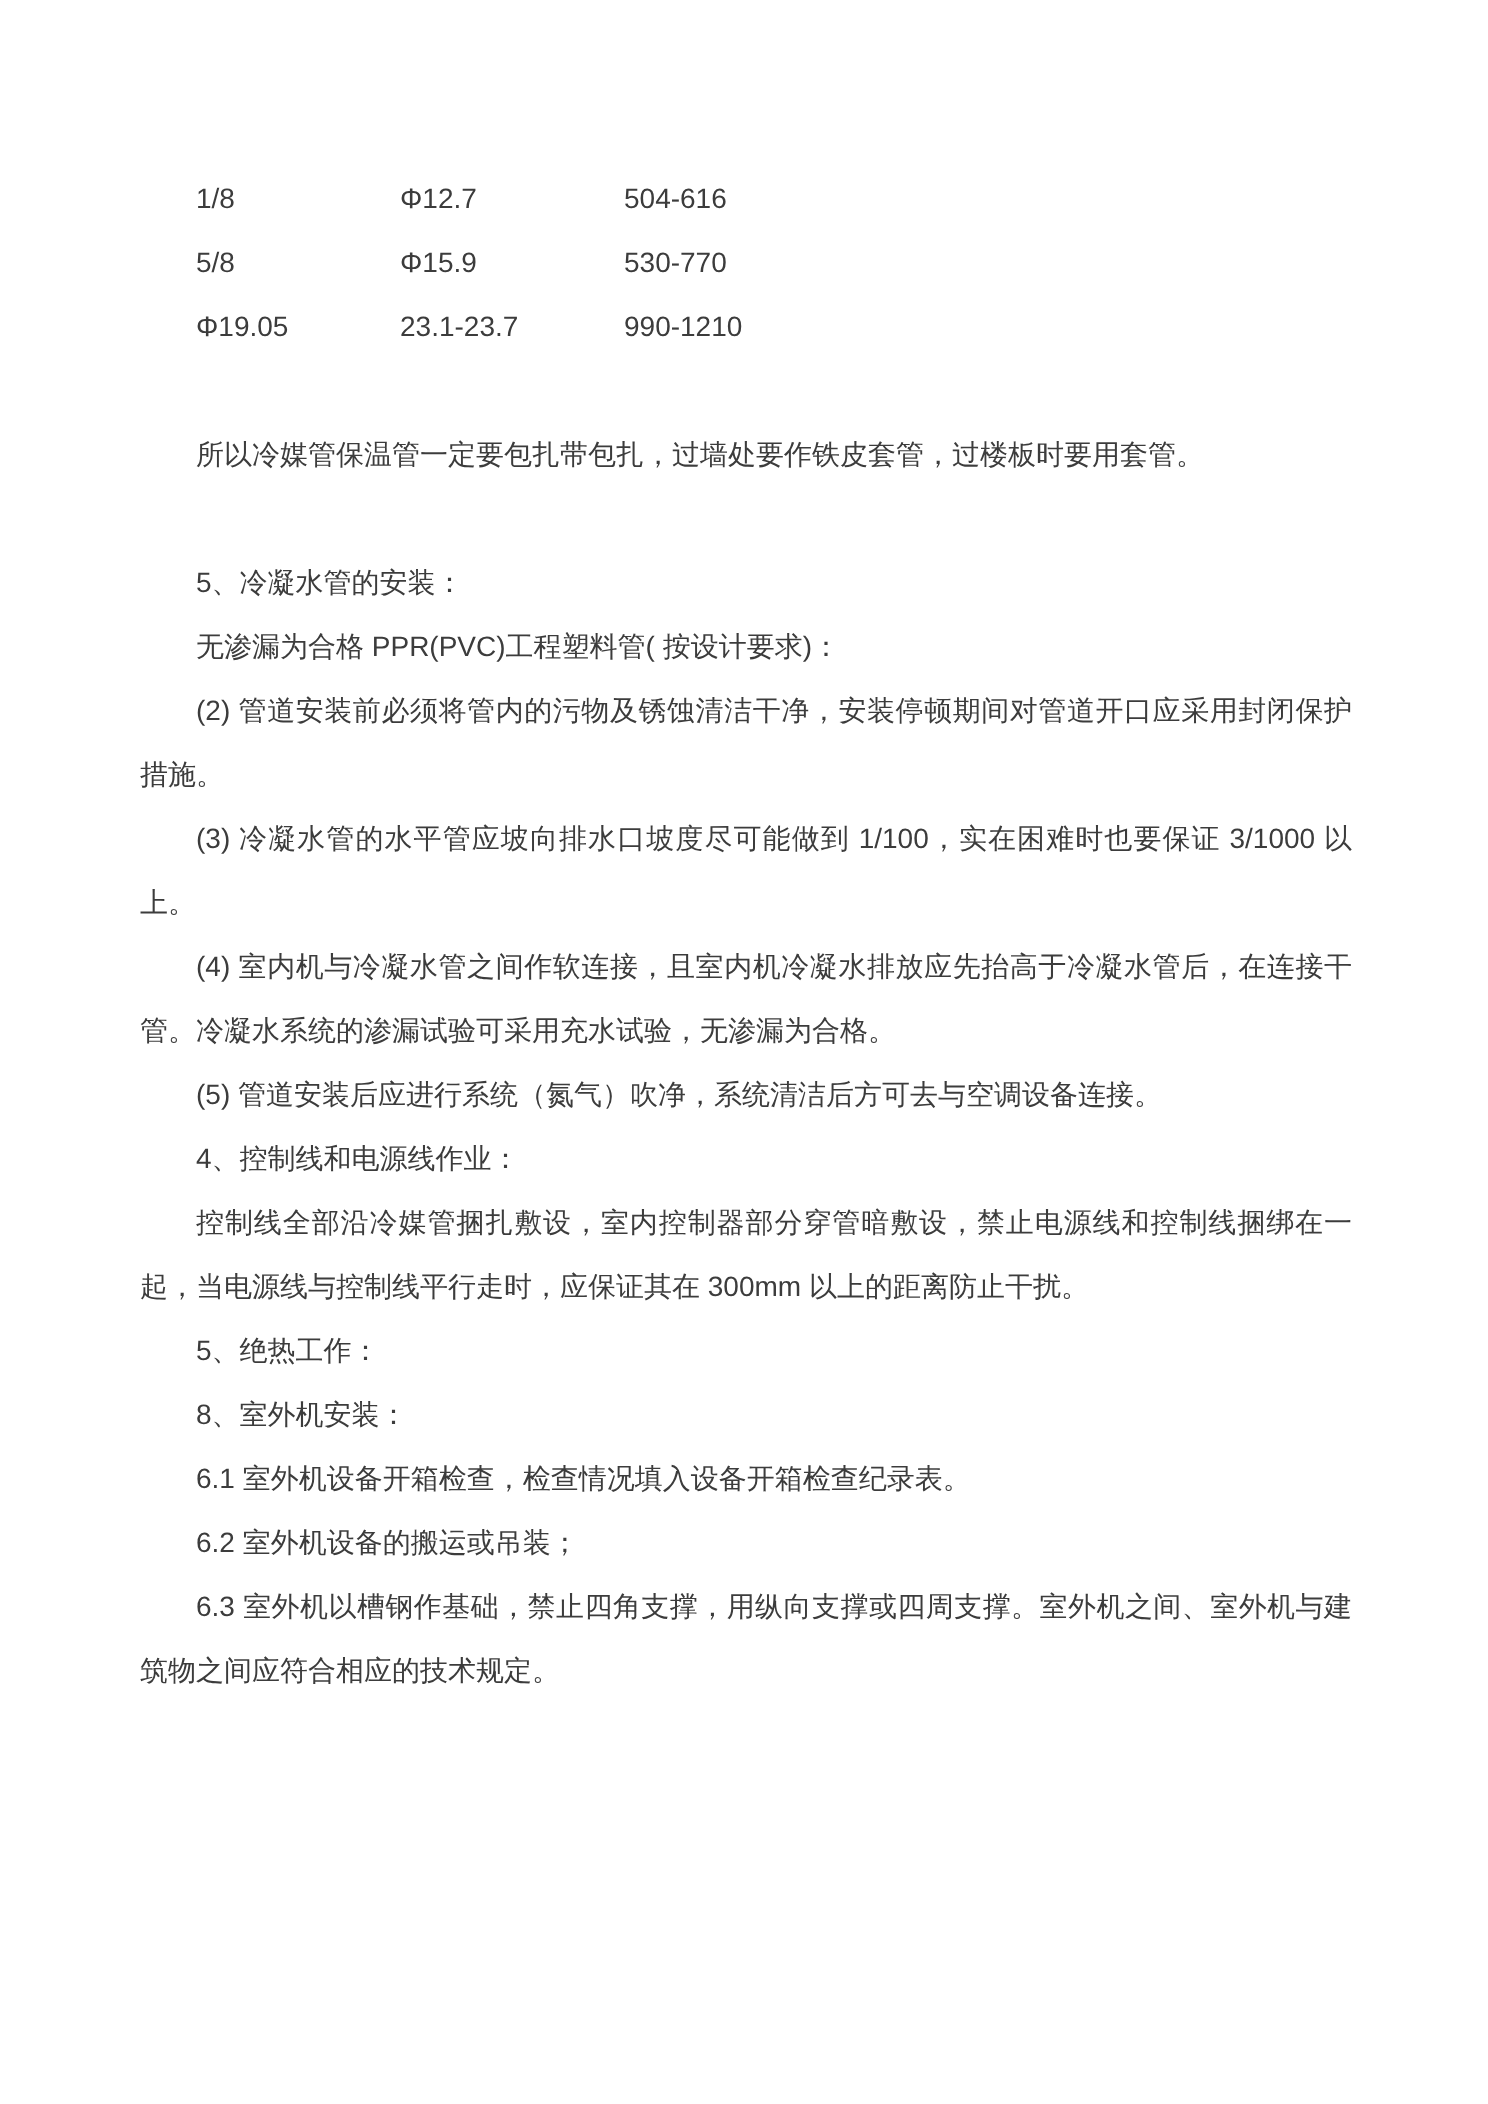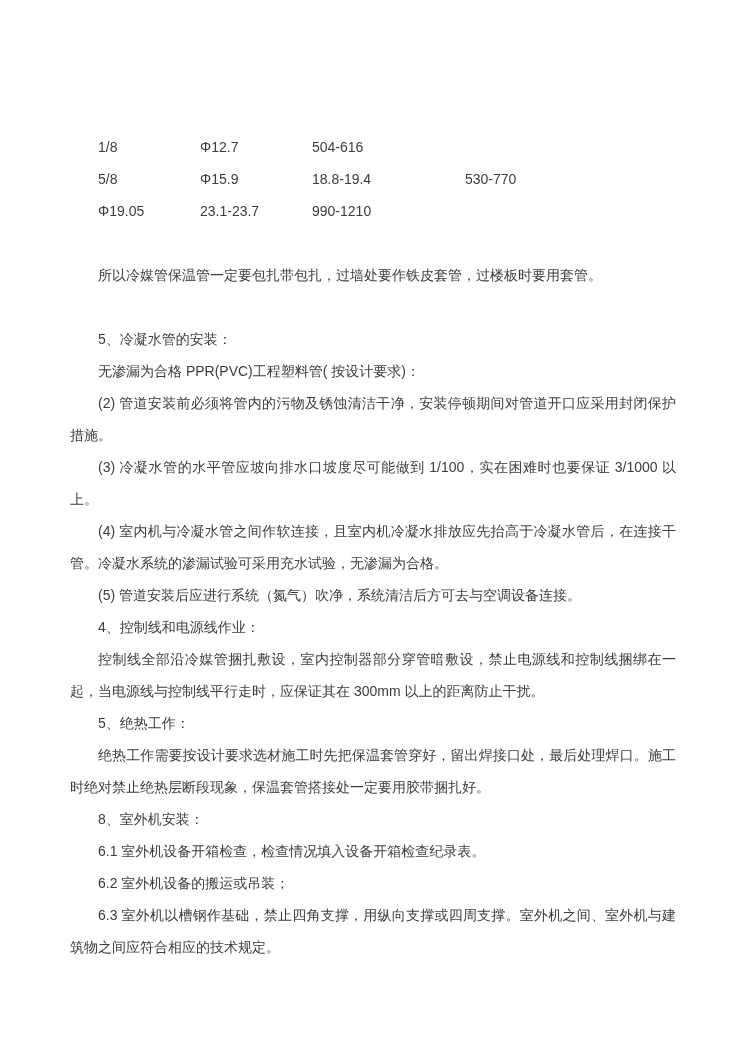--- a/index.html
+++ b/index.html
@@ -13,21 +13,20 @@
     height: 1052px;
     background: #ffffff;
     overflow: hidden;
     font-family: "Liberation Sans", "DejaVu Sans", sans-serif;
     font-size: 14px;
     line-height: 32px;
     color: #3c3c3c;
   }
   .content {
     padding: 83px 68px 0 70px;
-    margin-top: 48px;
   }
   
   .spec-table { width: 100%; }
   .trow {
     display: grid;
     grid-template-columns: 102px 112px 153px auto;
     padding-left: 28px;
     height: 32px;
     line-height: 32px;
   }
@@ -48,21 +47,20 @@
 
     <div class="spec-table">
       <div class="trow">
         <span class="tcell">1/8</span>
         <span class="tcell">Φ12.7</span>
         <span class="tcell">504-616</span>
       </div>
       <div class="trow">
         <span class="tcell">5/8</span>
         <span class="tcell">Φ15.9</span>
-        <span class="tcell">18.8-19.4</span>
         <span class="tcell">530-770</span>
       </div>
       <div class="trow">
         <span class="tcell">Φ19.05</span>
         <span class="tcell">23.1-23.7</span>
         <span class="tcell">990-1210</span>
       </div>
     </div>
 
     <div class="blank"></div>
@@ -75,21 +73,20 @@
     <p class="line indent">无渗漏为合格 PPR(PVC)工程塑料管( 按设计要求)：</p>
     <p class="line indent">(2) 管道安装前必须将管内的污物及锈蚀清洁干净，安装停顿期间对管道开口应采用封闭保护措施。</p>
     <p class="line indent">(3) 冷凝水管的水平管应坡向排水口坡度尽可能做到 1/100，实在困难时也要保证 3/1000 以上。</p>
     <p class="line indent">(4) 室内机与冷凝水管之间作软连接，且室内机冷凝水排放应先抬高于冷凝水管后，在连接干管。冷凝水系统的渗漏试验可采用充水试验，无渗漏为合格。</p>
     <p class="line indent">(5) 管道安装后应进行系统（氮气）吹净，系统清洁后方可去与空调设备连接。</p>
 
     <p class="line indent">4、控制线和电源线作业：</p>
     <p class="line indent">控制线全部沿冷媒管捆扎敷设，室内控制器部分穿管暗敷设，禁止电源线和控制线捆绑在一起，当电源线与控制线平行走时，应保证其在 300mm 以上的距离防止干扰。</p>
 
     <p class="line indent">5、绝热工作：</p>
-    <p class="line indent">绝热工作需要按设计要求选材施工时先把保温套管穿好，留出焊接口处，最后处理焊口。施工时绝对禁止绝热层断段现象，保温套管搭接处一定要用胶带捆扎好。</p>
 
     <p class="line indent">8、室外机安装：</p>
     <p class="line indent">6.1 室外机设备开箱检查，检查情况填入设备开箱检查纪录表。</p>
     <p class="line indent">6.2 室外机设备的搬运或吊装；</p>
     <p class="line indent">6.3 室外机以槽钢作基础，禁止四角支撑，用纵向支撑或四周支撑。室外机之间、室外机与建筑物之间应符合相应的技术规定。</p>
 
   </div>
 </div>
 
 </body></html>

